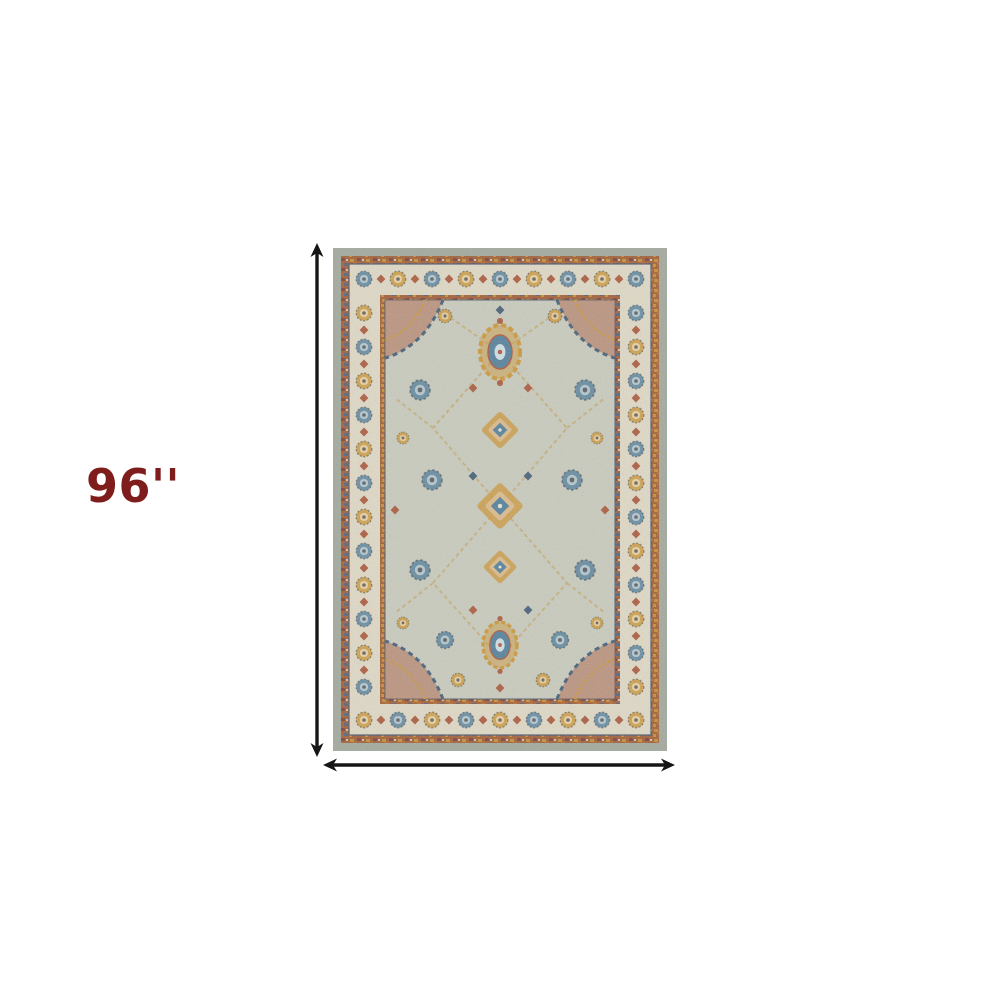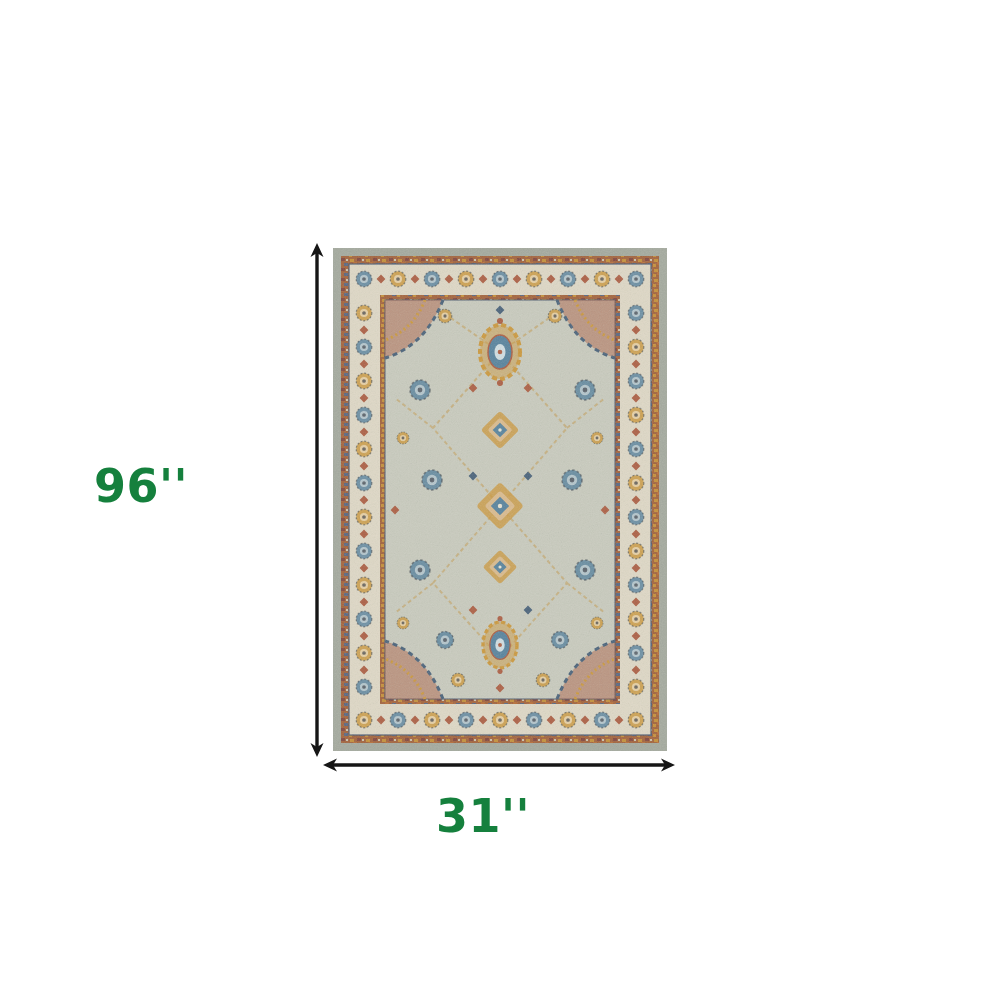--- a/index.html
+++ b/index.html
@@ -10,22 +10,22 @@
   }
   .canvas{position:absolute;inset:0;}
   .rug{position:absolute;left:333px;top:248px;width:334px;height:503px;}
   .rug svg{display:block;width:100%;height:100%;}
   .arrow{position:absolute;}
   .arrow.v{left:308px;top:243px;width:18px;height:514px;}
   .arrow.h{left:323px;top:756px;width:352px;height:18px;}
   .arrow line{stroke:var(--arrow,#161616);stroke-width:3.4;}
   .arrow polygon{fill:var(--arrow,#161616);}
   .dim-label{
-    position:absolute;color:#15803d;font-size:46px;font-weight:600;
-    letter-spacing:.5px;text-align:center;width:110px;line-height:1.1;
+    position:absolute;color:#7f1d1d;font-size:46px;font-weight:600;
+    letter-spacing:.5px;width:110px;line-height:1.1;
     user-select:none;
   }
   .dim-label.height{left:86px;top:461px;}
   .dim-label.width{left:428px;top:791px;}
 </style>
 </head>
 <body>
 
 <div class="canvas">
 
@@ -230,15 +230,14 @@
     <polygon points="9,514 2.5,500 9,504 15.5,500"></polygon>
   </svg>
 
   <svg class="arrow h" viewBox="0 0 352 18">
     <line x1="9" y1="9" x2="343" y2="9"></line>
     <polygon points="0,9 14,2.5 10,9 14,15.5"></polygon>
     <polygon points="352,9 338,2.5 342,9 338,15.5"></polygon>
   </svg>
 
   <div class="dim-label height">96''</div>
-  <div class="dim-label width">31''</div>
 
 </div>
 
 </body></html>

